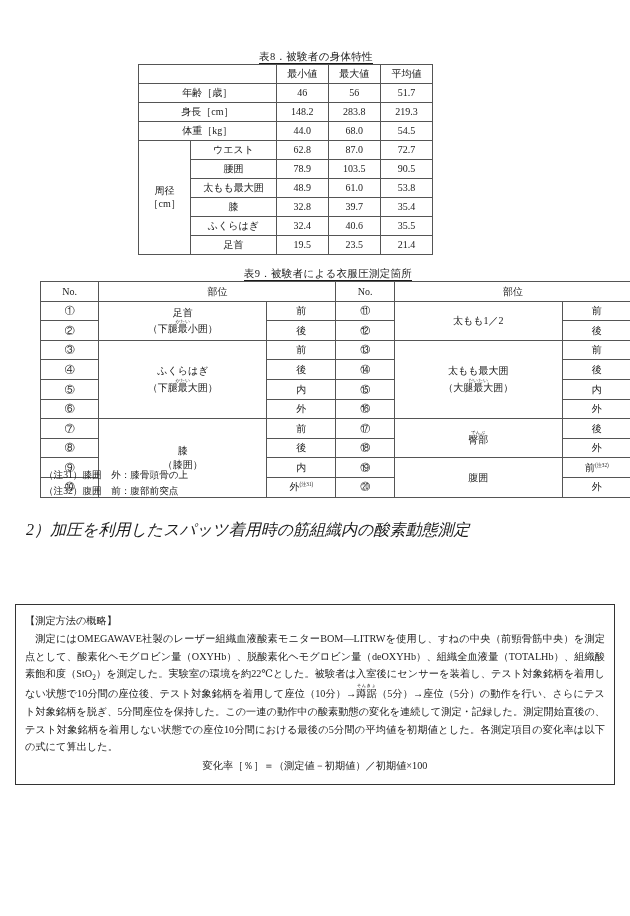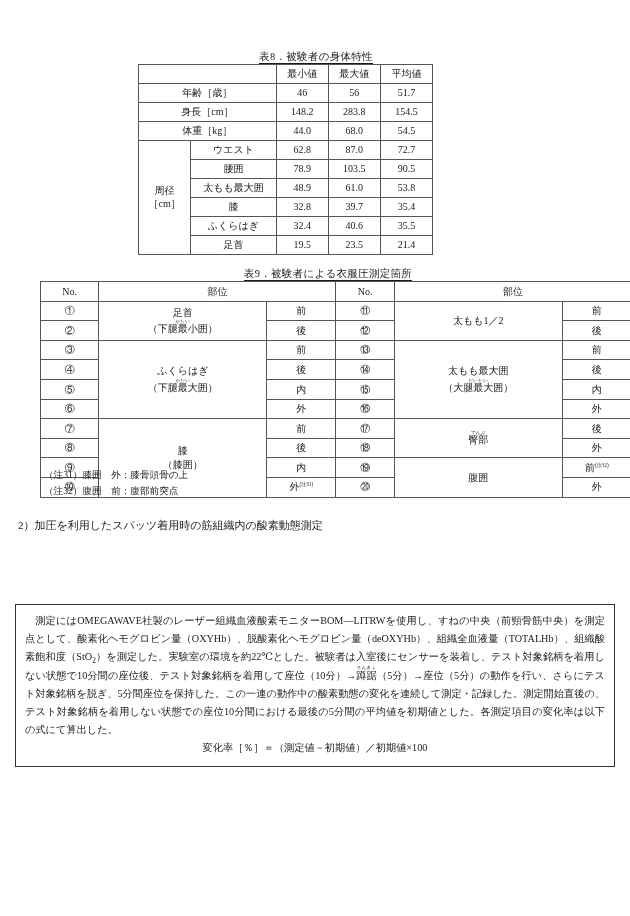--- a/index.html
+++ b/index.html
@@ -105,25 +105,26 @@
     left: 44px;
     top: 467px;
     font-size: 9.6px;
     line-height: 1.62;
   }
   .footnotes div { white-space: pre; }
 
   
   .section {
     position: absolute;
-    left: 18px;
+    left: 26px;
     top: 516px;
     width: 596px;
-    font-size: 11px;
+    font-size: 16px;
     line-height: 1.72;
+    font-style: italic;
   }
   .section .heading { text-indent: 0; }
   .section .para {
     text-indent: 2em;
     text-align: justify;
   }
 
   
   .method-box {
     position: absolute;
@@ -169,21 +170,21 @@
         <tr>
           <td colspan="2">年齢［歳］</td>
           <td>46</td>
           <td>56</td>
           <td>51.7</td>
         </tr>
         <tr>
           <td colspan="2">身長［cm］</td>
           <td>148.2</td>
           <td>283.8</td>
-          <td>154.5</td>
+          <td>219.3</td>
         </tr>
         <tr>
           <td colspan="2">体重［kg］</td>
           <td>44.0</td>
           <td>68.0</td>
           <td>54.5</td>
         </tr>
 
         <tr>
           <td class="rotlabel" rowspan="6">
@@ -350,17 +351,18 @@
   <div class="footnotes">
     <div>（注31）膝囲　外：膝骨頭骨の上</div>
     <div>（注32）腹囲　前：腹部前突点</div>
   </div>
 
   <div class="section">
     <div class="heading">2）加圧を利用したスパッツ着用時の筋組織内の酸素動態測定</div>
   </div>
 
   <div class="method-box">
+    <div class="title">【測定方法の概略】</div>
     <div class="body"><span>測定にはOMEGAWAVE社製のレーザー組織血液酸素モニターBOM―LITRWを使用し、すねの中央（前頸骨筋中央）を測定点として、酸素化ヘモグロビン量（OXYHb）、脱酸素化ヘモグロビン量（deOXYHb）、組織全血液量（TOTALHb）、組織酸素飽和度（StO</span><span class="sub">2</span><span>）を測定した。実験室の環境を約22℃とした。被験者は入室後にセンサーを装着し、テスト対象銘柄を着用しない状態で10分間の座位後、テスト対象銘柄を着用して座位（10分）→</span><ruby><span>蹲踞</span><rt>そんきょ</rt></ruby><span>（5分）→座位（5分）の動作を行い、さらにテスト対象銘柄を脱ぎ、5分間座位を保持した。この一連の動作中の酸素動態の変化を連続して測定・記録した。測定開始直後の、テスト対象銘柄を着用しない状態での座位10分間における最後の5分間の平均値を初期値とした。各測定項目の変化率は以下の式にて算出した。</span></div>
     <div class="formula">変化率［％］＝（測定値－初期値）／初期値×100</div>
   </div>
 
 </div>
 
 </body></html>

